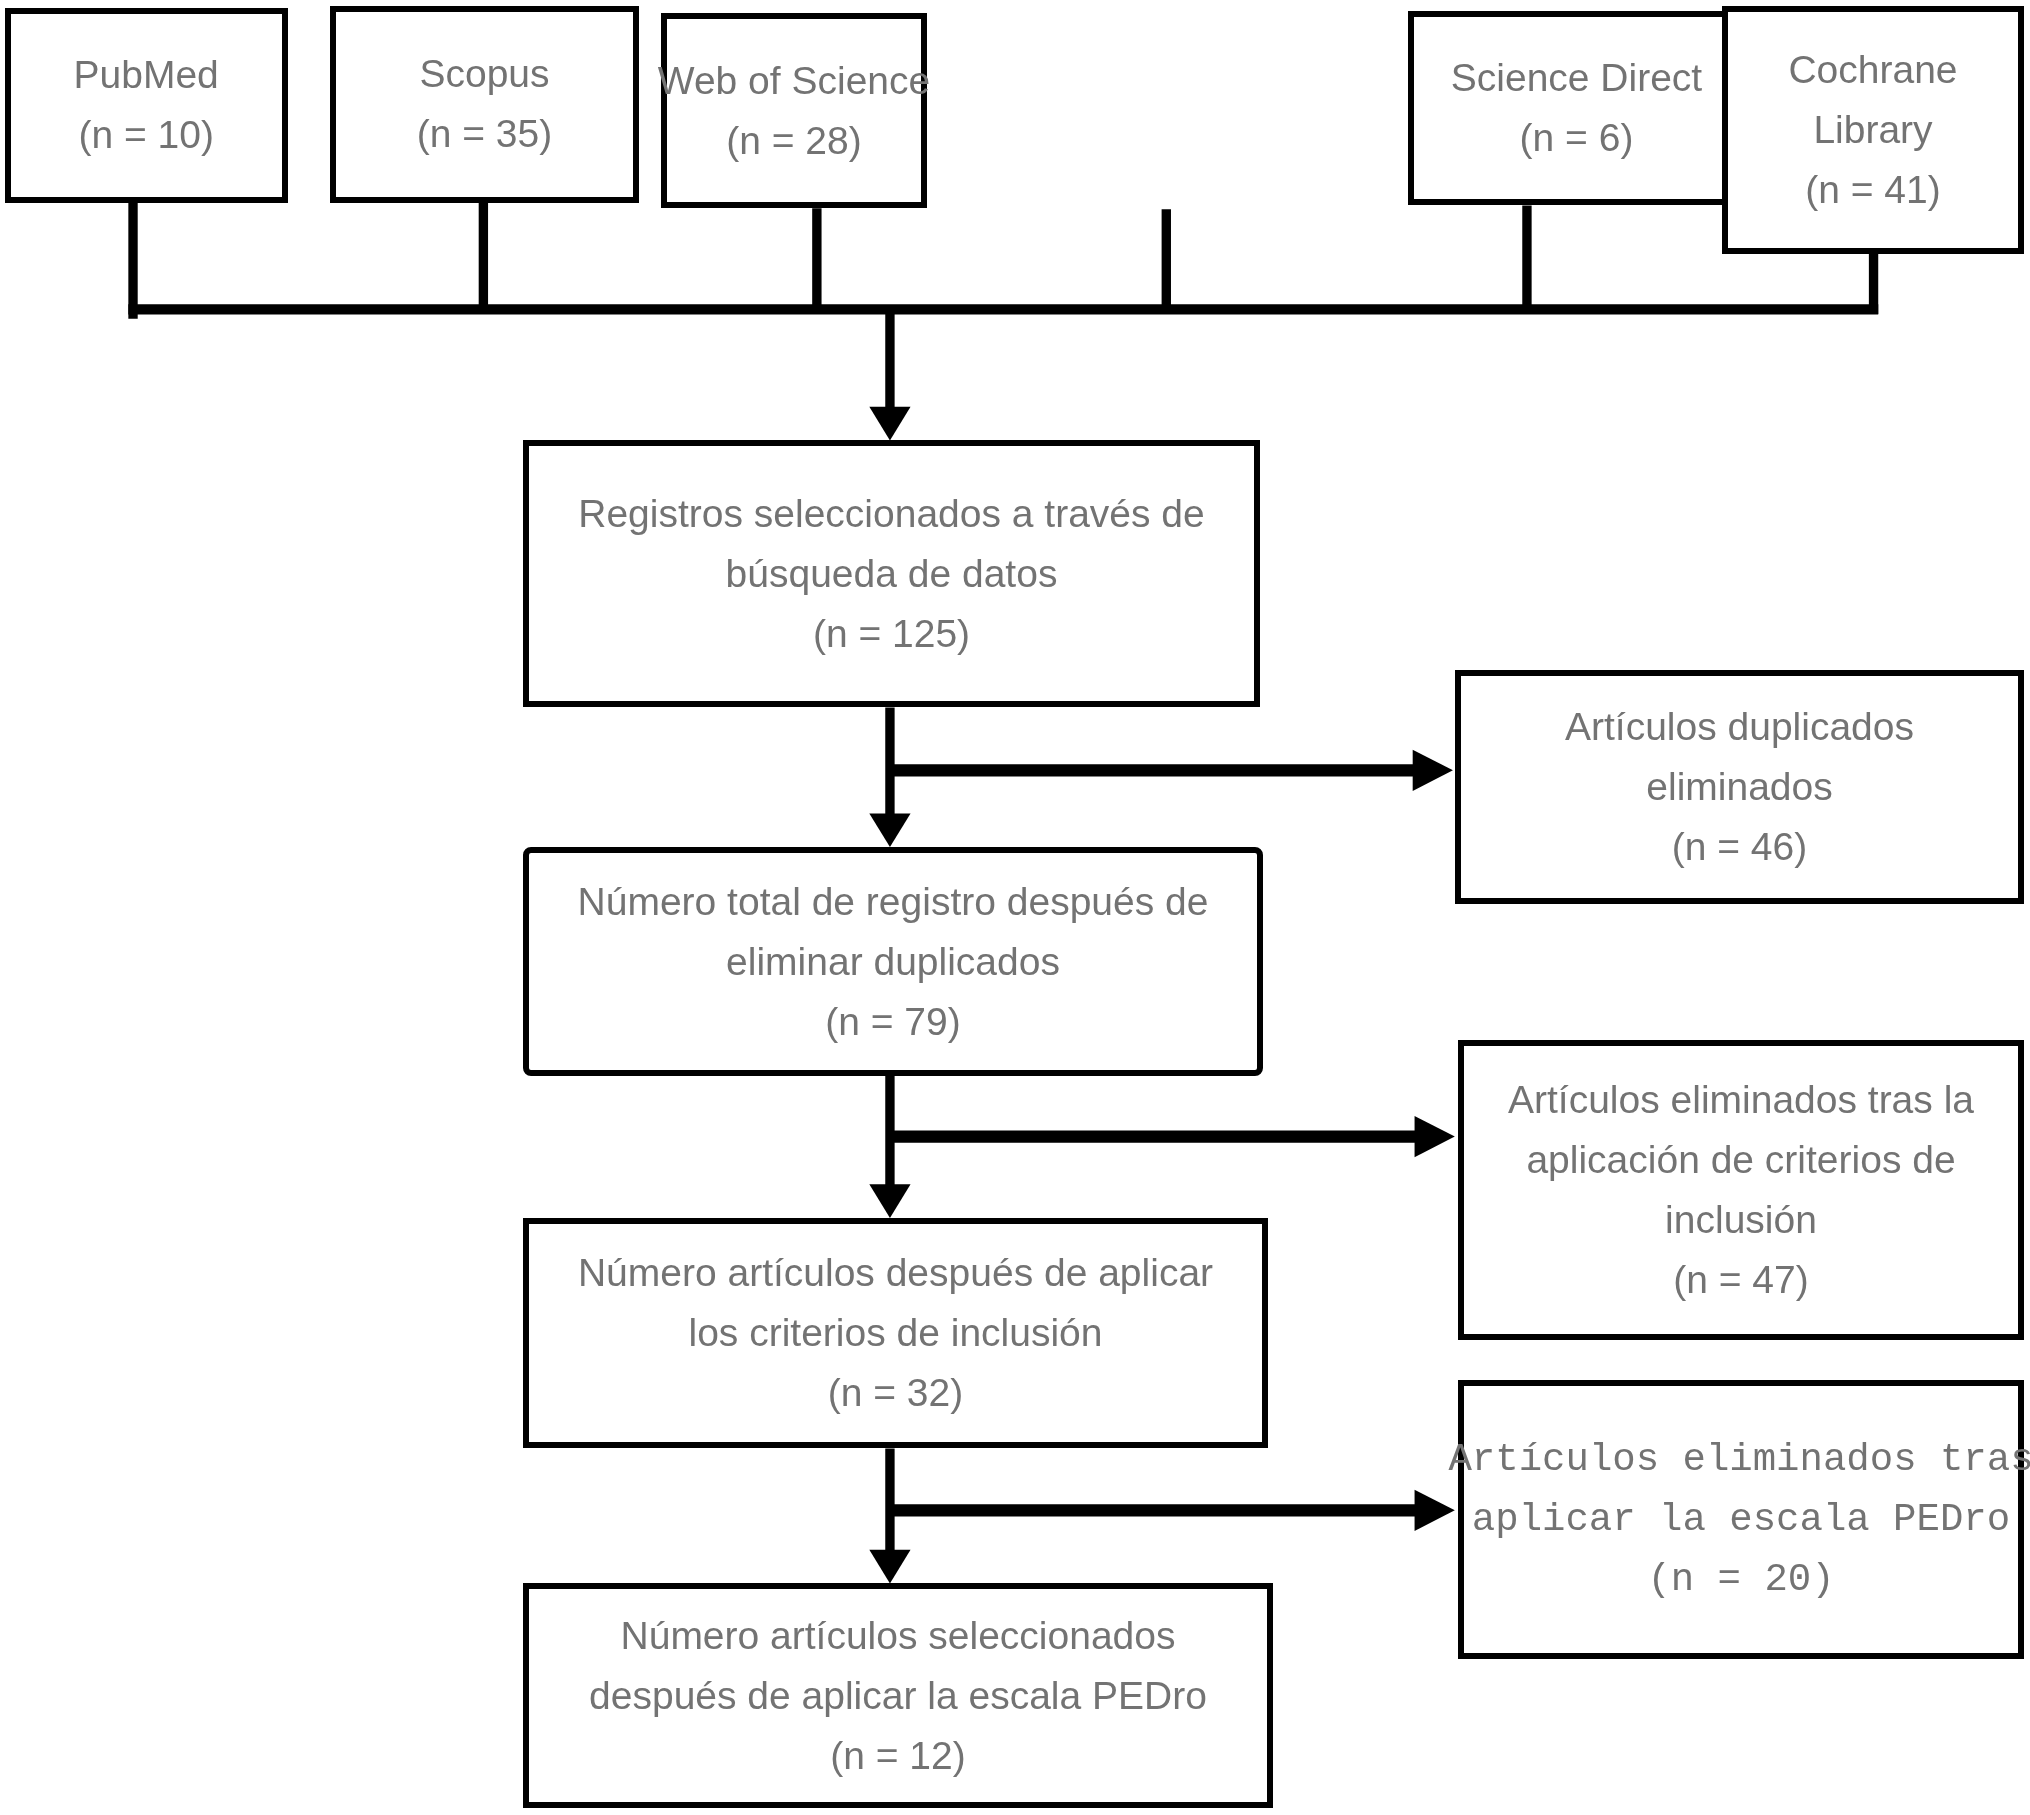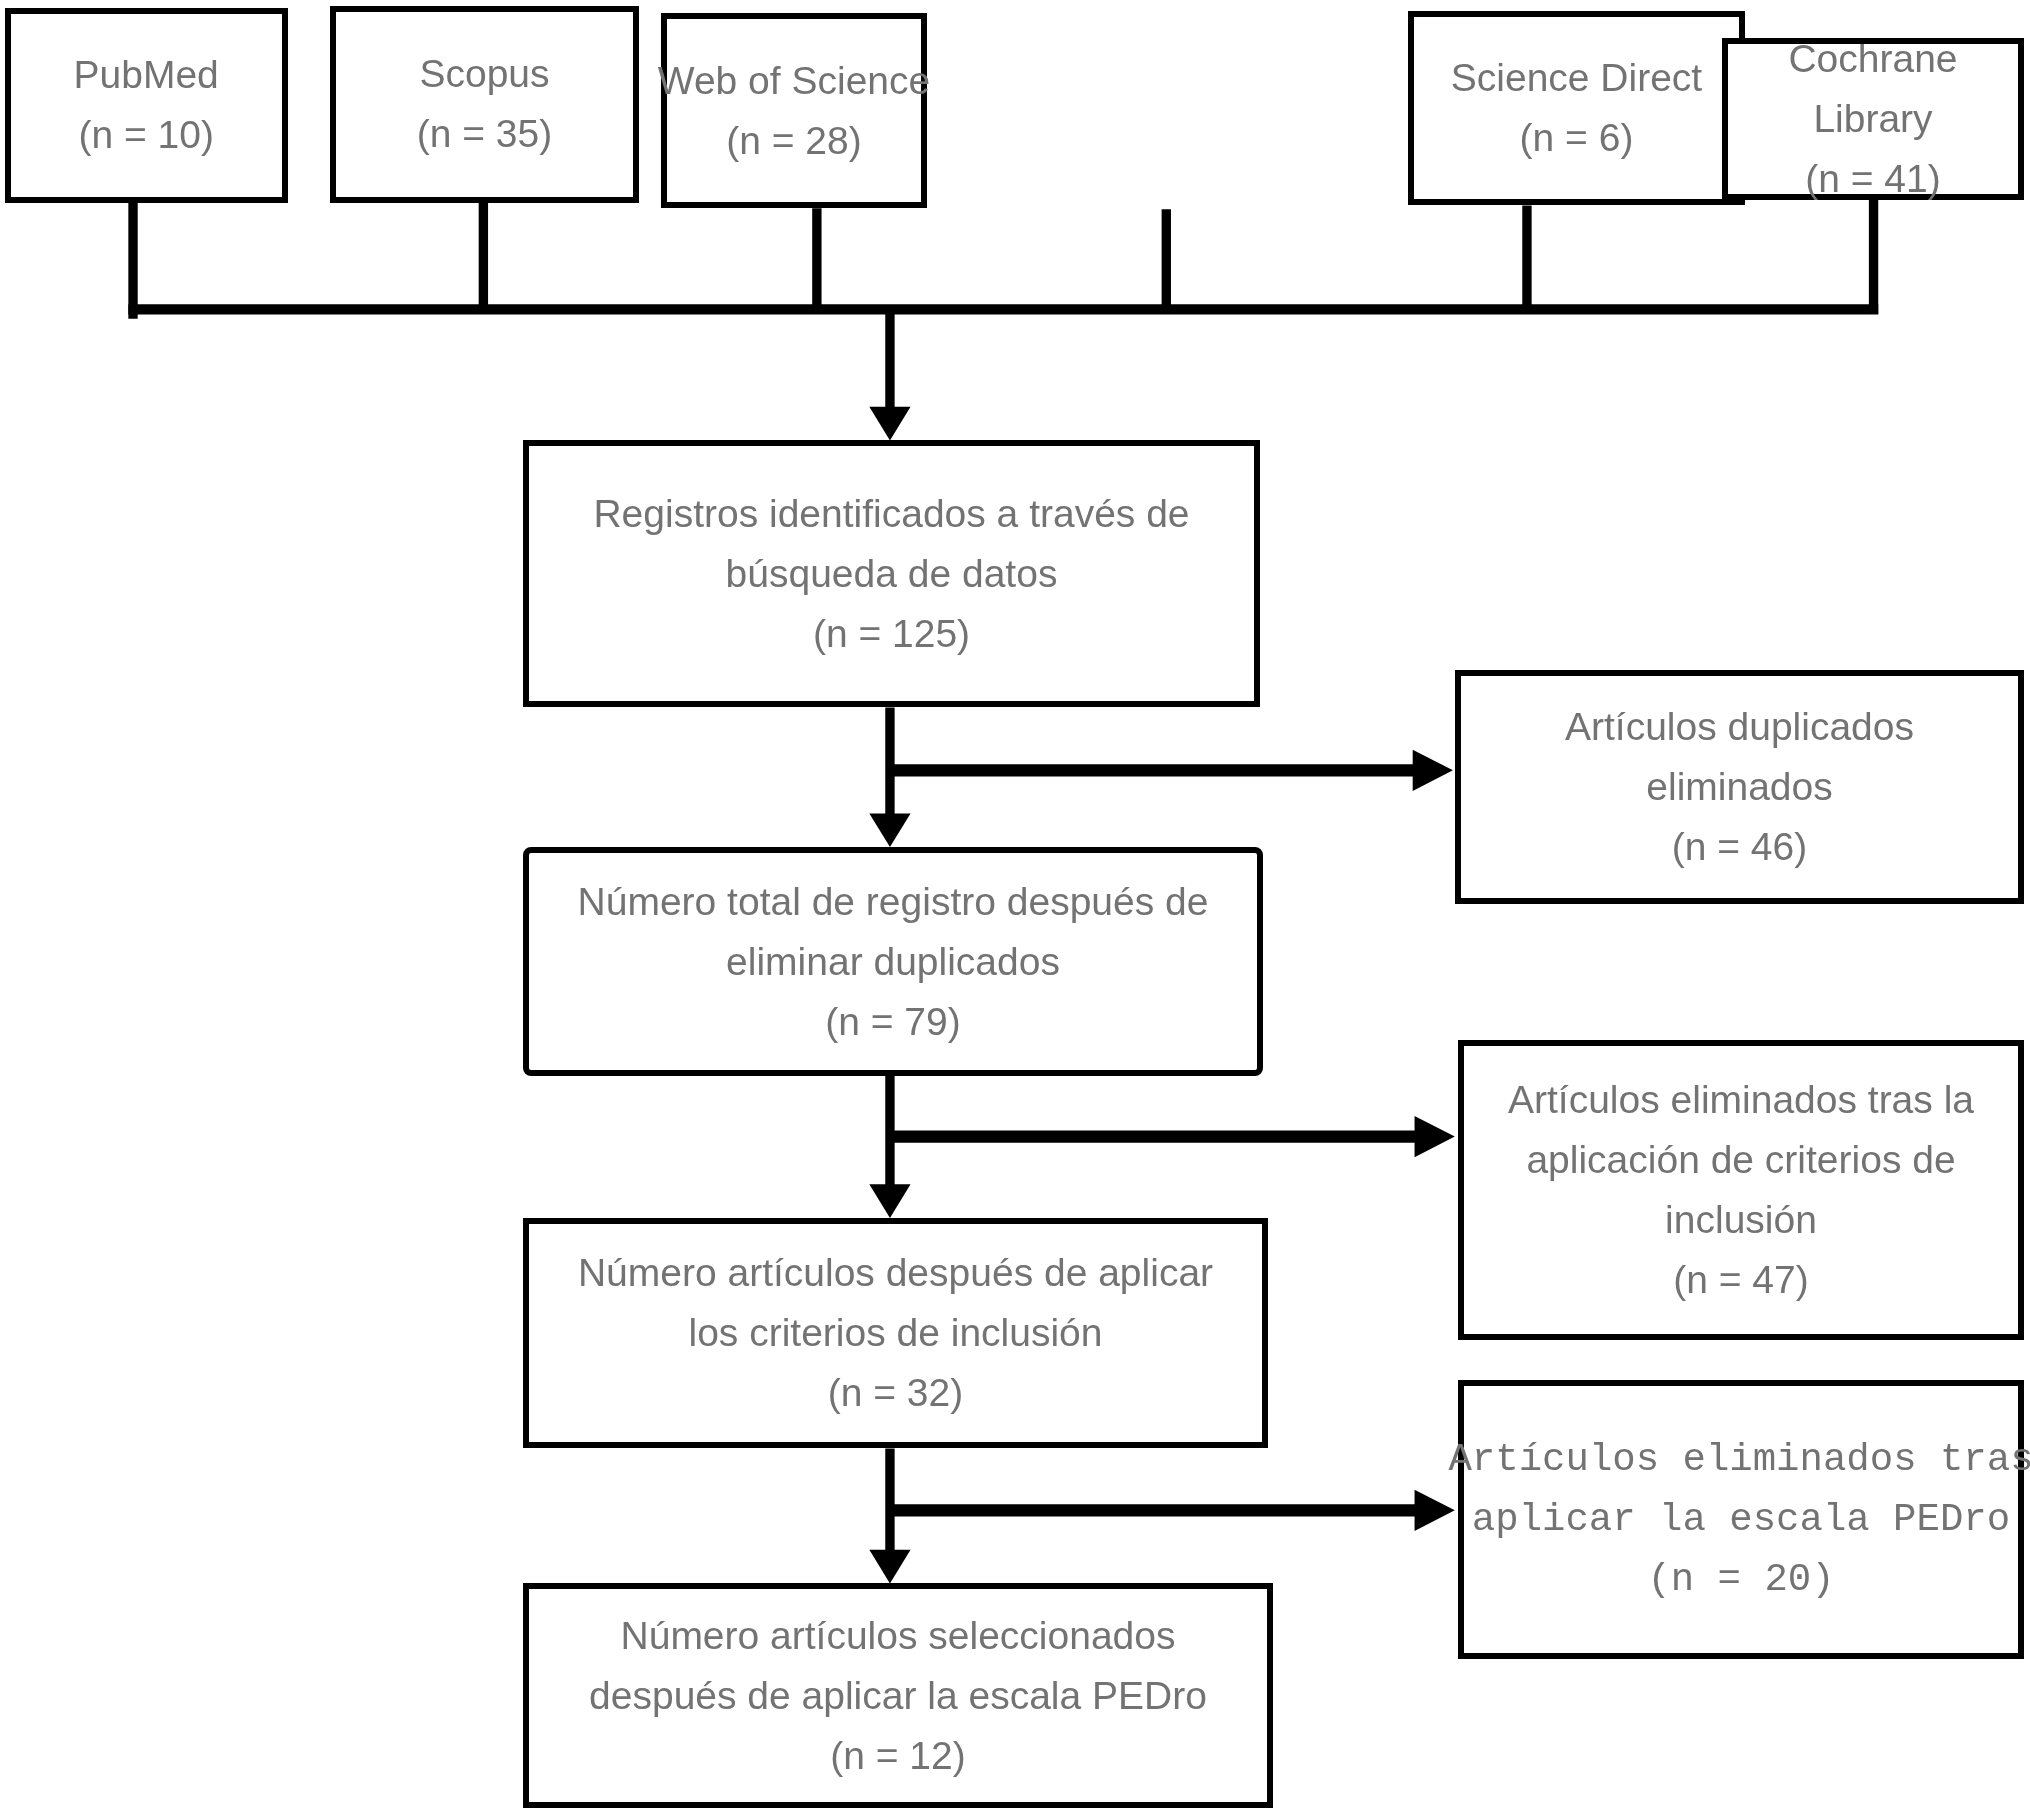--- a/index.html
+++ b/index.html
@@ -93,27 +93,27 @@
     <span class="line">Web of Science</span>
     <span class="line">(n = 28)</span>
   </div>
 
 
   <div class="box" style="left:1360px; top:11.2px; width:337px; height:194px;margin-left:48px;">
     <span class="line">Science Direct</span>
     <span class="line">(n = 6)</span>
   </div>
 
-  <div class="box" style="left:1722px; top:5.6px; width:302px; height:162px;margin-top:32px;">
+  <div class="box" style="left:1722px; top:5.6px; width:302px; height:248px;">
     <span class="line wrap">Cochrane Library</span>
     <span class="line">(n = 41)</span>
   </div>
 
   <div class="box" style="left:523px; top:440px; width:737px; height:267px;">
-    <span class="line">Registros identificados a través de</span>
+    <span class="line">Registros seleccionados a través de</span>
     <span class="line">búsqueda de datos</span>
     <span class="line">(n = 125)</span>
   </div>
 
   <div class="box" style="left:523px; top:847px; width:740px; height:229px;border-radius:8px;">
     <span class="line">Número total de registro después de</span>
     <span class="line">eliminar duplicados</span>
     <span class="line">(n = 79)</span>
   </div>
 

